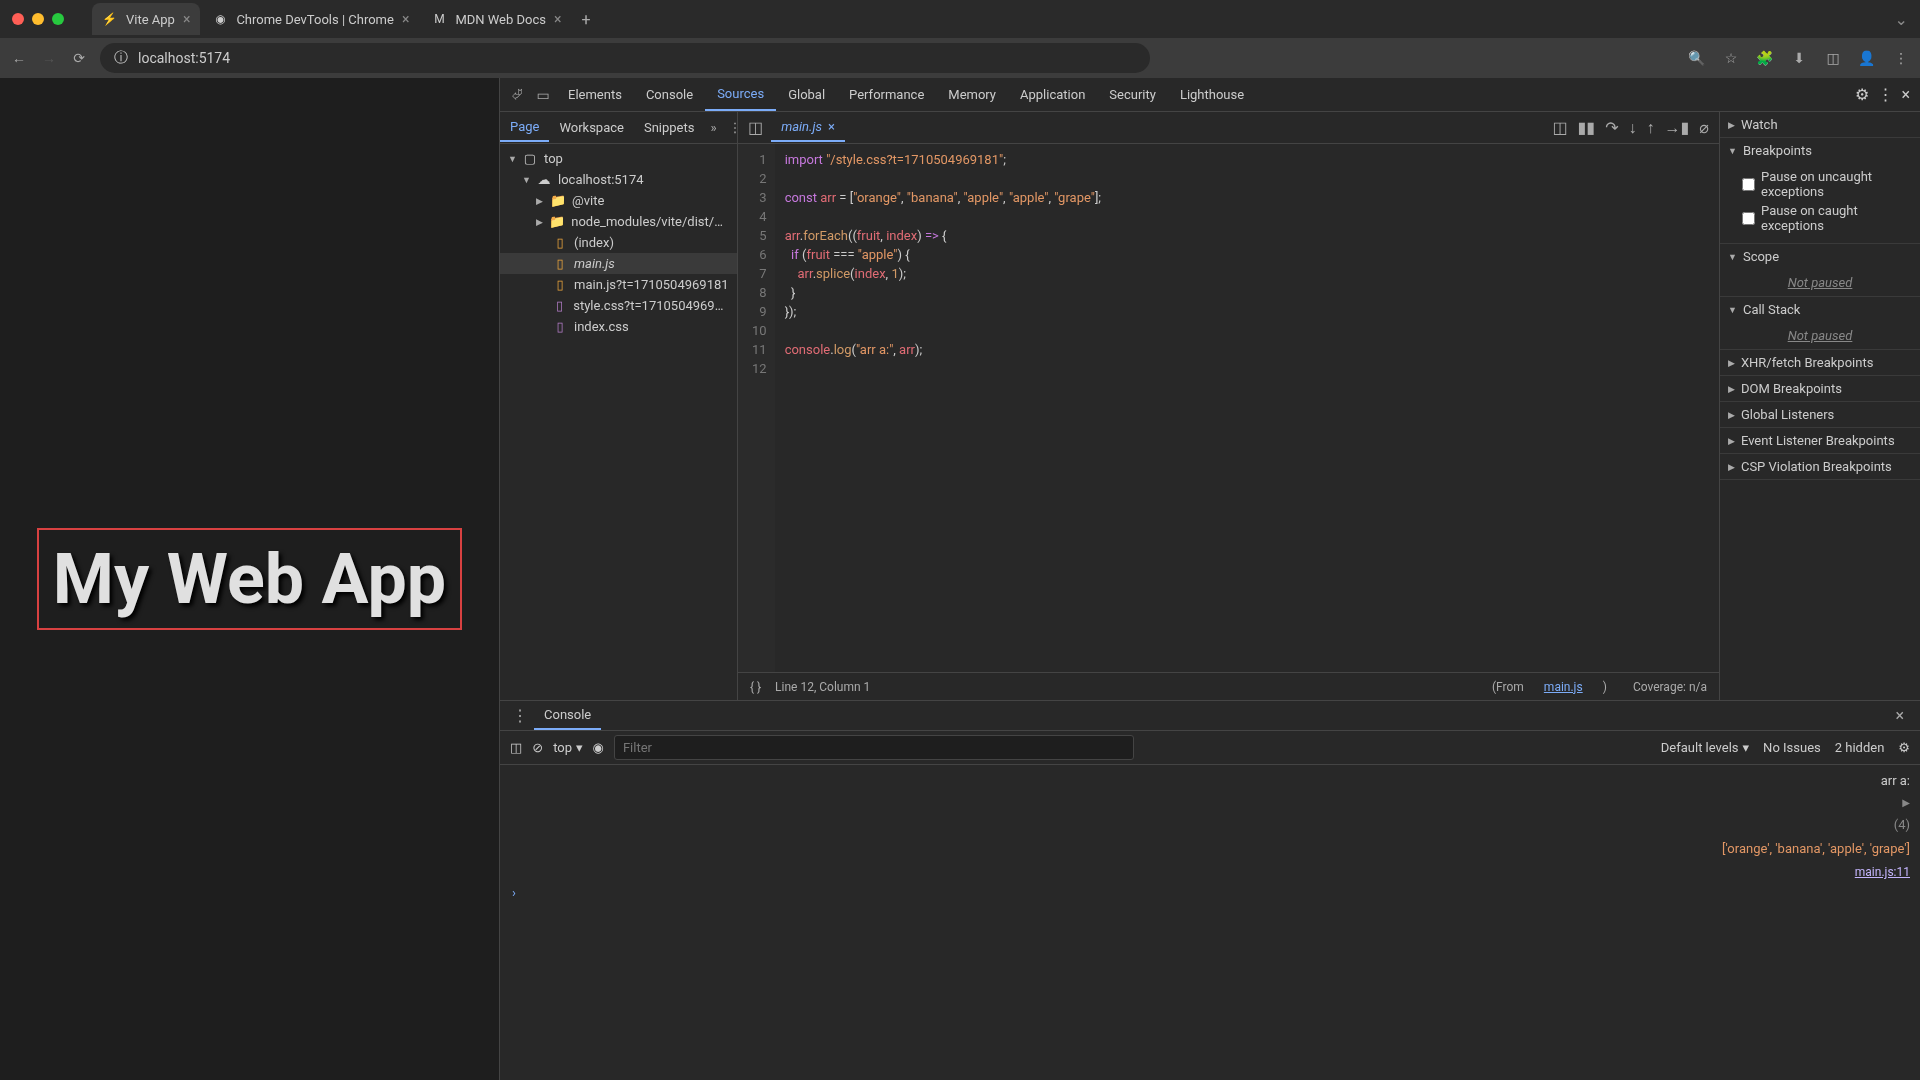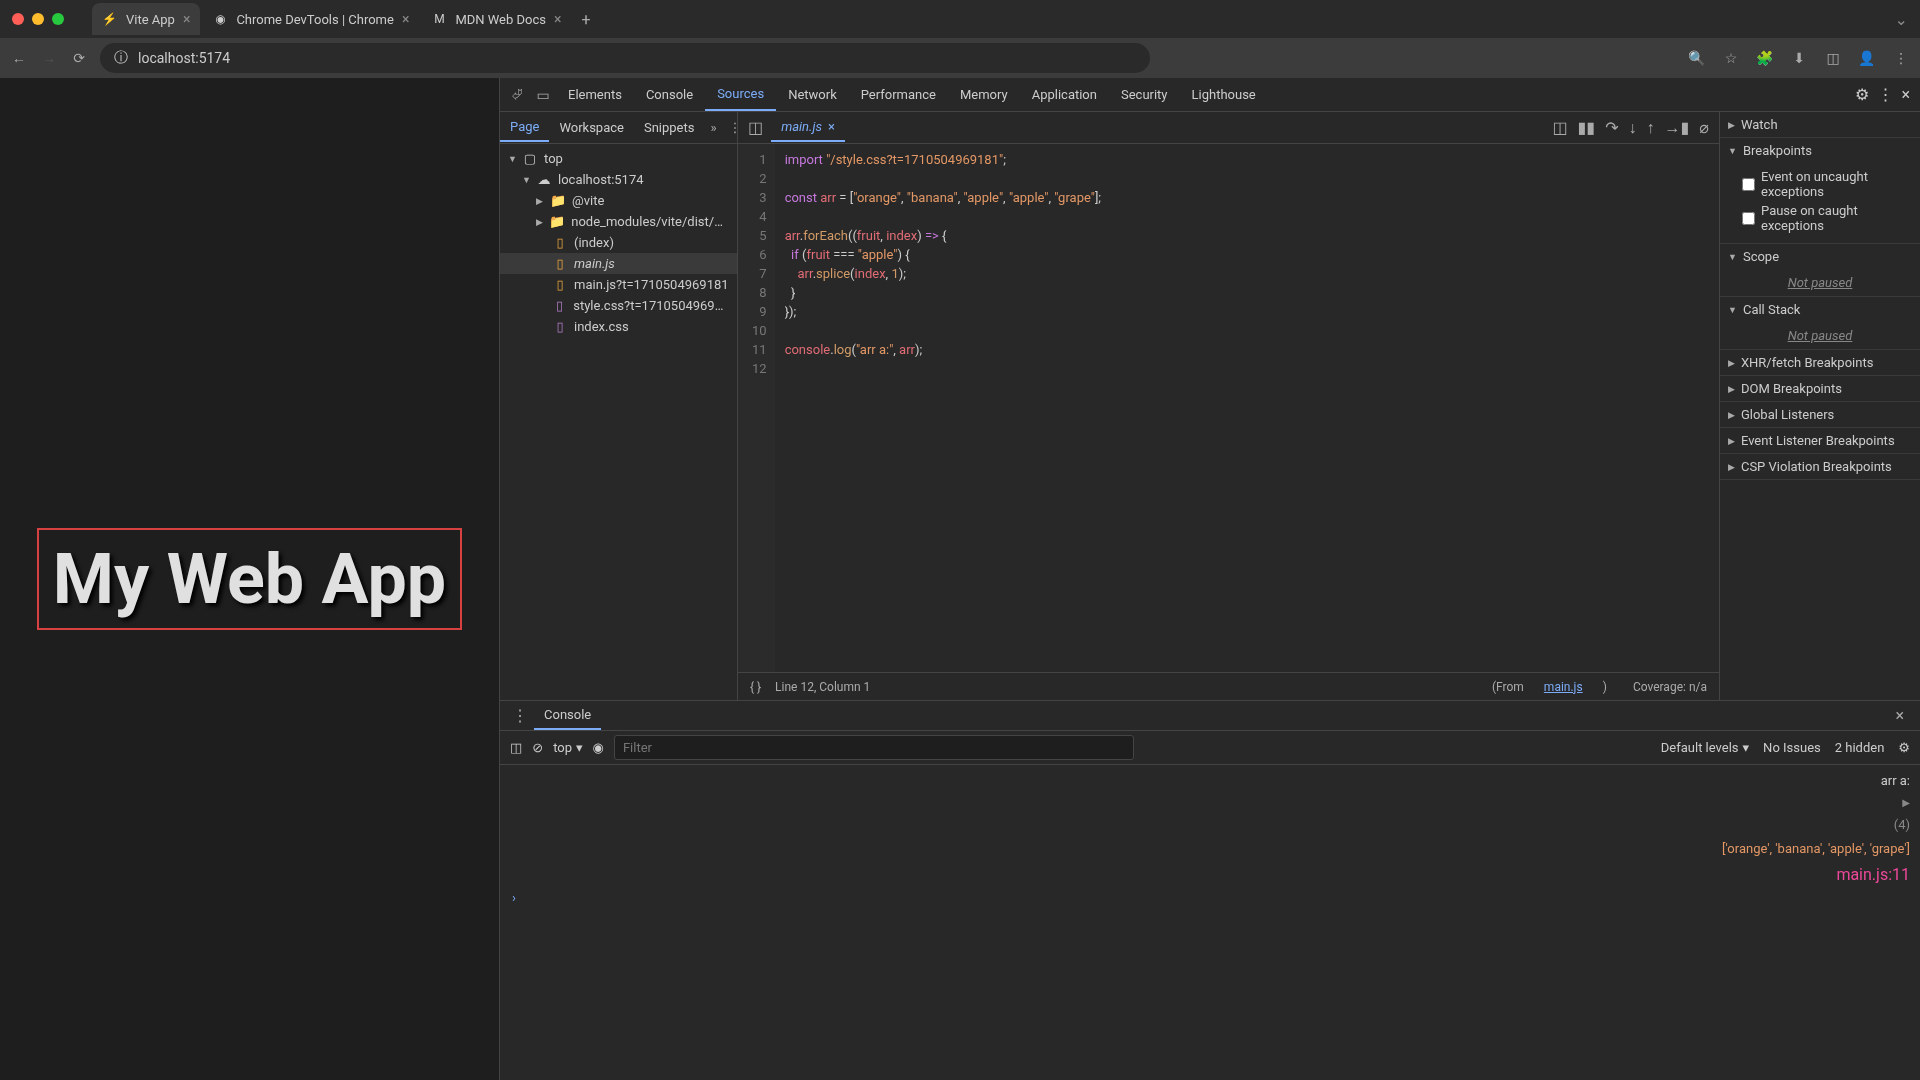--- a/index.html
+++ b/index.html
@@ -93,21 +93,21 @@
 .drawer { height: 380px; border-top: 1px solid #444; display: flex; flex-direction: column; background: #282828; }
 .drawer-tabs { height: 30px; display: flex; align-items: center; border-bottom: 1px solid #444; padding: 0 6px; }
 .drawer-tab { padding: 6px 10px; font-size: 13px; border-bottom: 2px solid #7cacf8; color: #ccc; }
 .drawer-close { margin-left: auto; padding: 0 10px; color: #aaa; font-size: 16px; }
 .console-toolbar { height: 34px; display: flex; align-items: center; gap: 10px; padding: 0 10px; border-bottom: 1px solid #444; font-size: 13px; }
 .ct-filter { flex: 1; background: #1e1e1e; border: 1px solid #444; border-radius: 3px; padding: 4px 8px; color: #888; font-size: 13px; max-width: 520px; }
 .ct-select { display: flex; align-items: center; gap: 4px; color: #ccc; }
 .ct-right { margin-left: auto; display: flex; gap: 14px; align-items: center; color: #ccc; }
 .console-body { flex: 1; padding: 6px 10px; font-family: Menlo, Monaco, Consolas, monospace; font-size: 13px; overflow: auto; }
 .log-row { display: flex; align-items: flex-end; gap: 9px; padding: 2px 0; flex-direction: column; }
-.log-link { margin-left: auto; color: #ec4899; font-size: 16px; }
+.log-link { margin-left: auto; color: #c4b5fd; text-decoration: underline; font-size: 12px; }
 .arr-count { color: #888; }
 .arr-str { color: #e29765; }
 .prompt { color: #7cacf8; padding: 4px 2px; }
 </style>
 </head>
 <body>
 
 <div class="title-bar">
   <div class="traffic-lights">
     <div class="light red"></div>
@@ -163,21 +163,21 @@
   </div>
 
   <div class="devtools">
 
     <div class="dt-tabs">
       <div class="dt-icon">⮰</div>
       <div class="dt-icon">▭</div>
       <div class="dt-tab">Elements</div>
       <div class="dt-tab">Console</div>
       <div class="dt-tab active">Sources</div>
-      <div class="dt-tab">Network</div>
+      <div class="dt-tab">Global</div>
       <div class="dt-tab">Performance</div>
       <div class="dt-tab">Memory</div>
       <div class="dt-tab">Application</div>
       <div class="dt-tab">Security</div>
       <div class="dt-tab">Lighthouse</div>
       <div class="dt-right-icons">
         <span>⚙</span>
         <span>⋮</span>
         <span>×</span>
       </div>
@@ -291,21 +291,21 @@
             </div>
         </div>
         <div class="dbg-section">
           <div class="dbg-header">
               <span class="caret">▼</span>
               <span>Breakpoints</span>
             </div>
           <div class="dbg-body">
             <div class="cb-row">
                 <input type="checkbox" style="">
-                <span>Event on uncaught exceptions</span>
+                <span>Pause on uncaught exceptions</span>
               </div>
             <div class="cb-row">
                 <input type="checkbox" style="">
                 <span>Pause on caught exceptions</span>
               </div>
           </div>
         </div>
         <div class="dbg-section">
           <div class="dbg-header">
               <span class="caret">▼</span>

